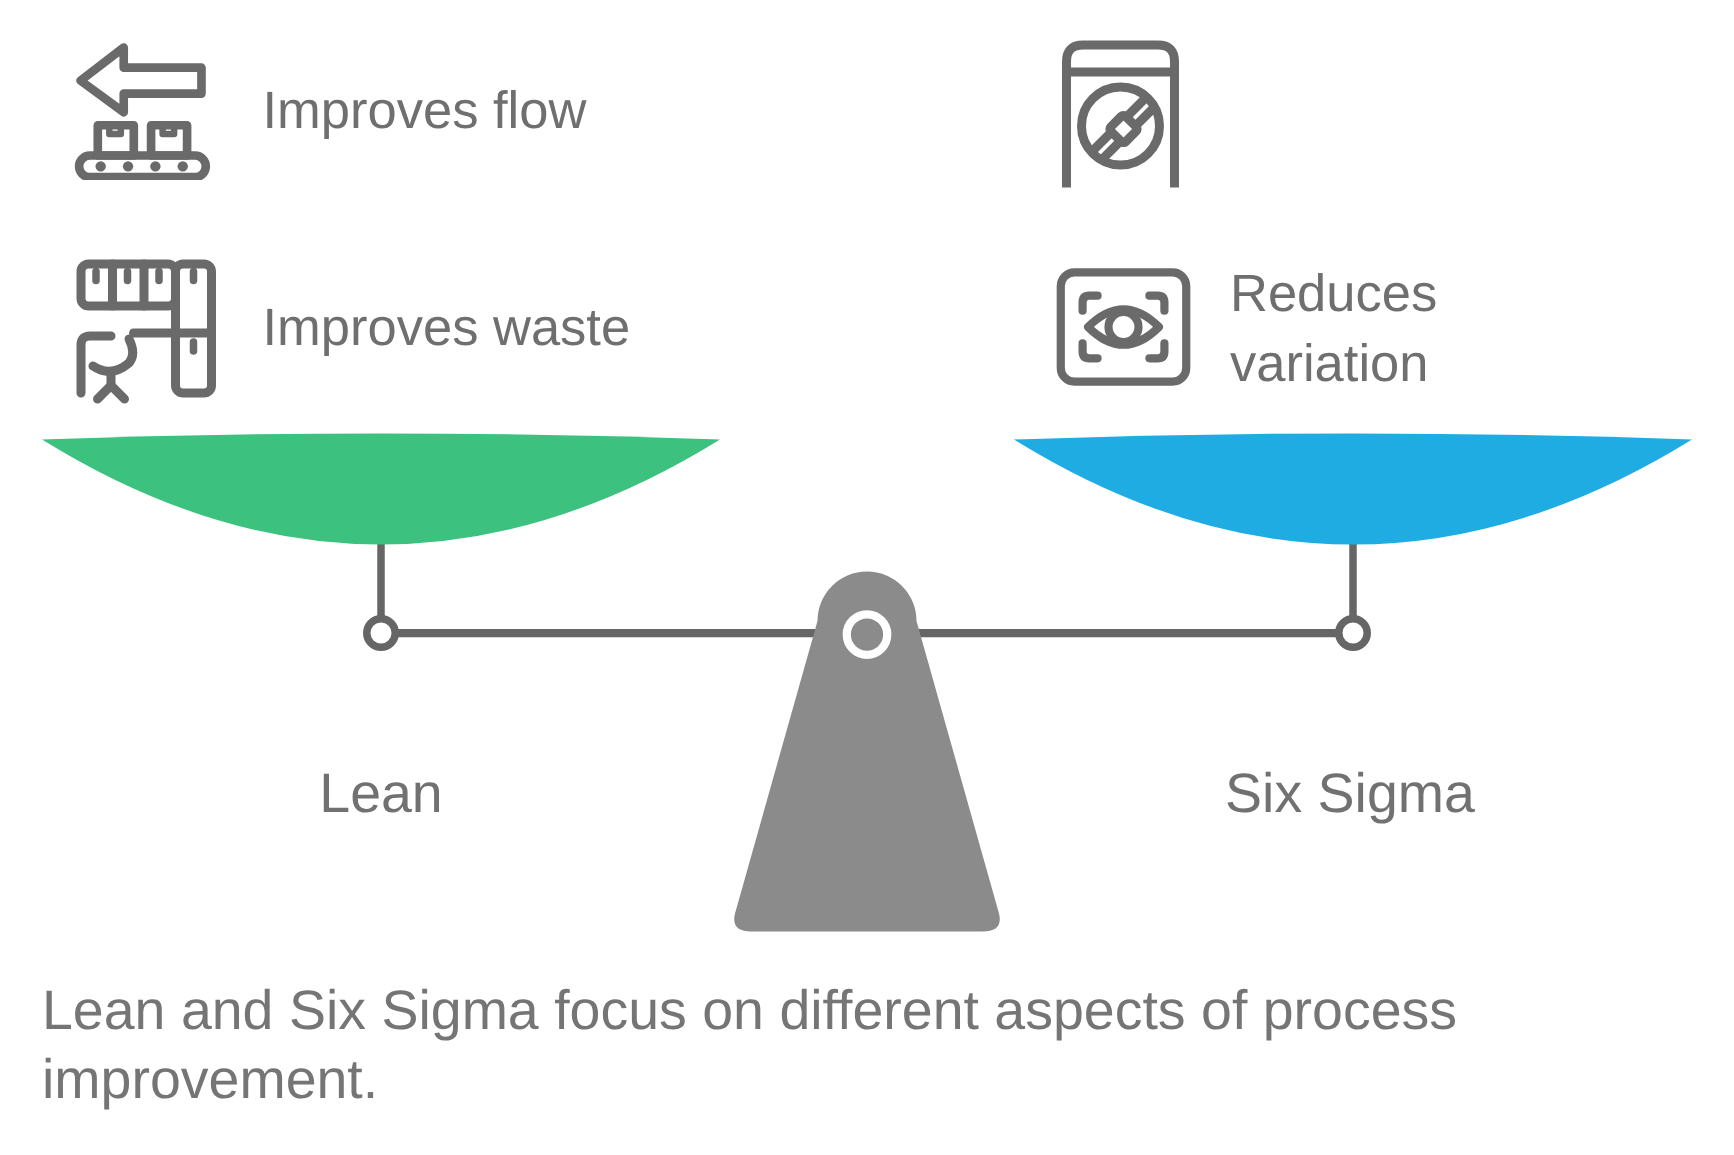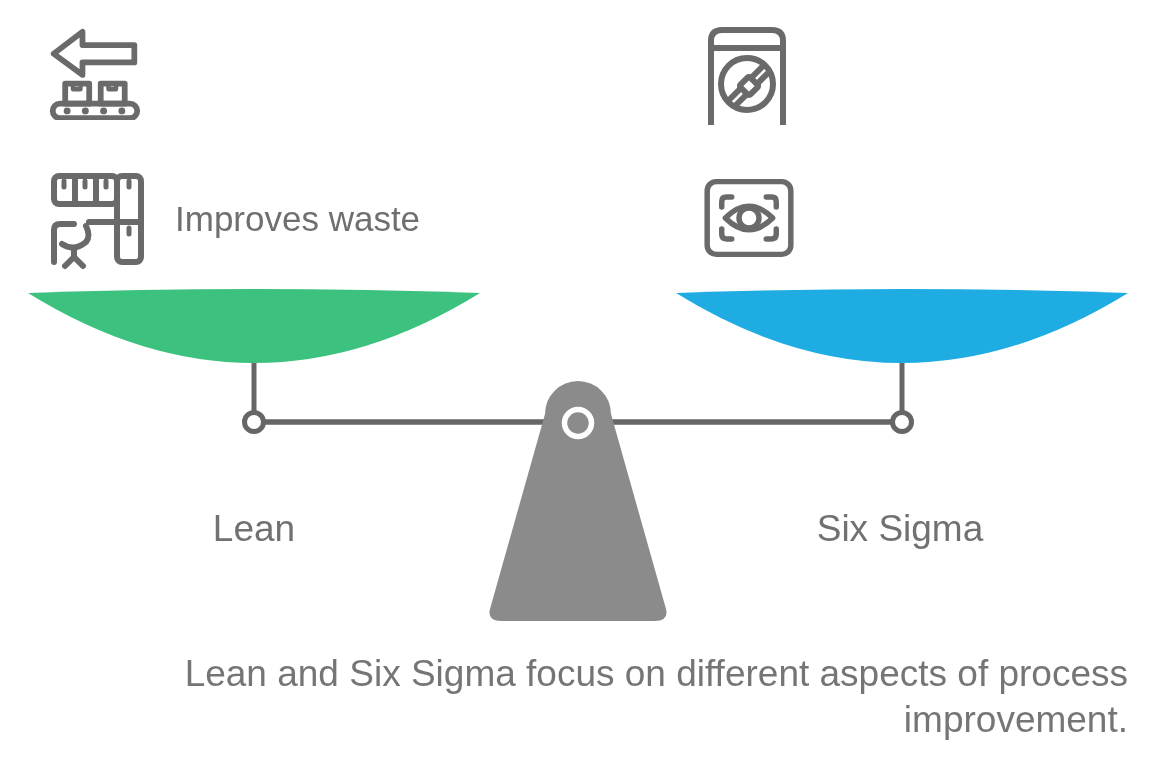--- a/index.html
+++ b/index.html
@@ -42,21 +42,21 @@
     font-size: 37px;
     color: #717171;
   }
   .pan-label.lean { left: 144px; }
   .pan-label.sixsigma { left: 790px; }
   .caption {
     position: absolute;
     left: 0;
     right: 0;
     top: 651px;
-    text-align: right;
+    text-align: left;
     font-size: 37px;
     line-height: 46px;
     color: #757575;
   }
   .caption-inner {
     width: 1100px;
     margin: 0 auto;
   }
   svg .stroke-icon {
     fill: none;
@@ -75,20 +75,21 @@
     <rect class="stroke-icon" stroke-width="6" x="20" y="62" width="25" height="21"></rect>
     <path class="stroke-icon" stroke-width="4.5" d="M28,63 v5 h8 v-5"></path>
     <rect class="stroke-icon" stroke-width="6" x="57" y="62" width="25" height="21"></rect>
     <path class="stroke-icon" stroke-width="4.5" d="M65,63 v5 h8 v-5"></path>
     <rect class="stroke-icon" stroke-width="6" x="7" y="83" width="88" height="15" rx="7.5"></rect>
     <circle cx="22" cy="90.5" r="3.6" fill="#6a6a6a"></circle>
     <circle cx="41" cy="90.5" r="3.6" fill="#6a6a6a"></circle>
     <circle cx="60" cy="90.5" r="3.6" fill="#6a6a6a"></circle>
     <circle cx="79" cy="90.5" r="3.6" fill="#6a6a6a"></circle>
   </svg>
+  <div class="feature-label" style="left:175px; top:50px;">Improves flow</div>
 
   <svg class="feature-icon" style="left:44px; top:168px;" width="100" height="102" viewBox="0 0 100 102">
     <rect class="stroke-icon" stroke-width="6" x="10" y="8" width="63" height="28" rx="5"></rect>
     <line class="stroke-icon" stroke-width="6" x1="31" y1="8" x2="31" y2="36"></line>
     <line class="stroke-icon" stroke-width="6" x1="52" y1="8" x2="52" y2="36"></line>
     <line class="stroke-icon" stroke-width="5" x1="20" y1="13" x2="20" y2="19"></line>
     <line class="stroke-icon" stroke-width="5" x1="41" y1="13" x2="41" y2="19"></line>
     <line class="stroke-icon" stroke-width="5" x1="62" y1="13" x2="62" y2="19"></line>
     <rect class="stroke-icon" stroke-width="6" x="73" y="8" width="24" height="86" rx="5"></rect>
     <line class="stroke-icon" stroke-width="6" x1="73" y1="54" x2="97" y2="54"></line>
@@ -115,20 +116,21 @@
 
   <svg class="feature-icon" style="left:702px; top:178px;" width="94" height="80" viewBox="0 0 100 88">
     <rect class="stroke-icon" stroke-width="6" x="4" y="4" width="92" height="80" rx="10"></rect>
     <path class="stroke-icon" stroke-width="6" d="M20,32 L20,26 Q20,21 25,21 L31,21"></path>
     <path class="stroke-icon" stroke-width="6" d="M69,21 L75,21 Q80,21 80,26 L80,32"></path>
     <path class="stroke-icon" stroke-width="6" d="M20,56 L20,62 Q20,67 25,67 L31,67"></path>
     <path class="stroke-icon" stroke-width="6" d="M69,67 L75,67 Q80,67 80,62 L80,56"></path>
     <path class="stroke-icon" stroke-width="6" d="M24,44 Q50,18 76,44 Q50,70 24,44 Z"></path>
     <circle class="stroke-icon" stroke-width="6" cx="50" cy="44" r="11"></circle>
   </svg>
+  <div class="feature-label wrap" style="left:820px; top:172px;">Reduces variation</div>
 
   <svg class="scale-svg" width="1156" height="360" viewBox="0 0 1156 360">
 
     <line x1="254" y1="60" x2="254" y2="136" stroke="#666666" stroke-width="5"></line>
     <line x1="902" y1="60" x2="902" y2="136" stroke="#666666" stroke-width="5"></line>
 
     <line x1="254" y1="142" x2="902" y2="142" stroke="#666666" stroke-width="5.5"></line>
 
     <path d="M28,13 Q254,5 480,13 Q254,153 28,13 Z" fill="#3CC17E"></path>
     <path d="M676,13 Q902,5 1128,13 Q902,153 676,13 Z" fill="#1EACE2"></path>

